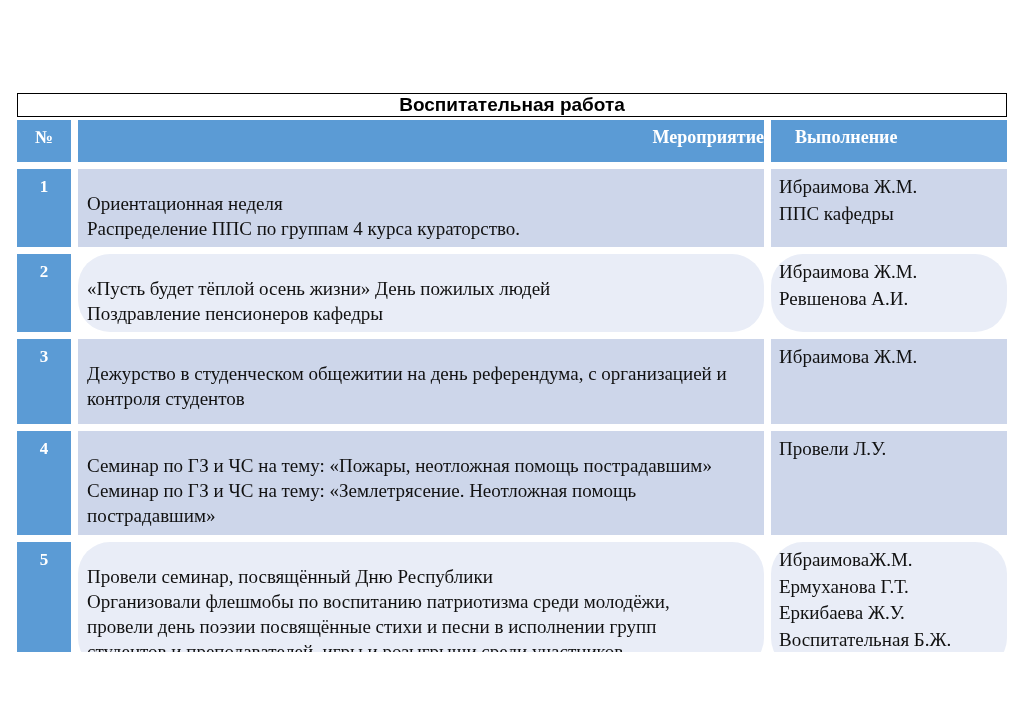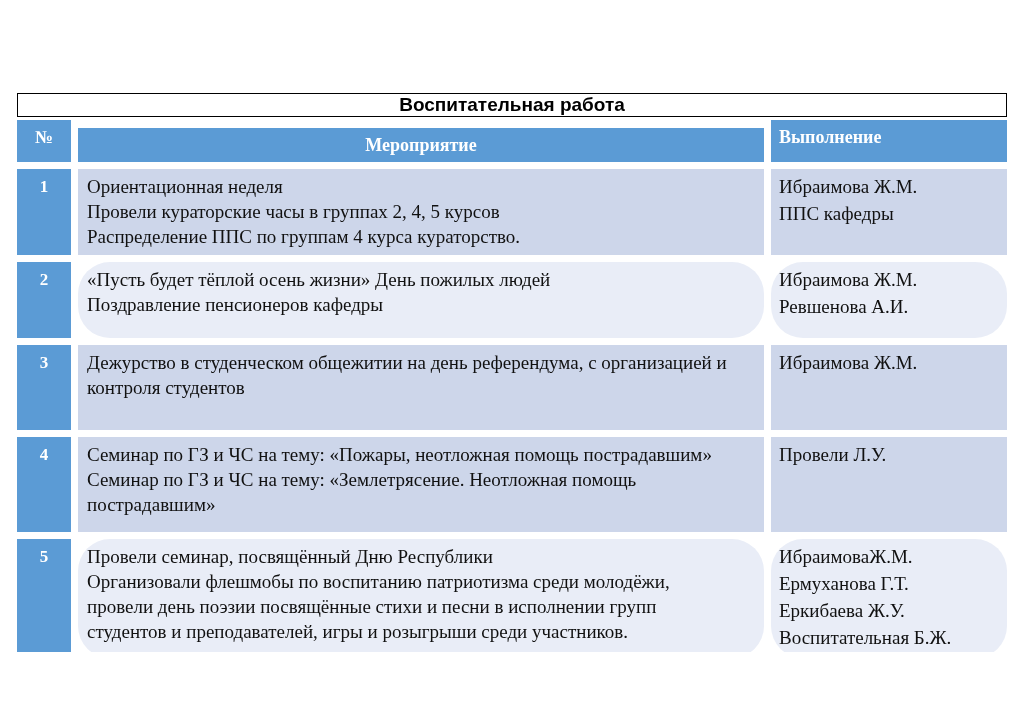--- a/index.html
+++ b/index.html
@@ -45,35 +45,35 @@
     box-sizing: border-box;
   }
   .th {
     background: var(--blue, #5B9BD5);
     color: #ffffff;
     font-weight: bold;
     font-size: 18px;
     padding-top: 7px;
   }
   .th-num  { text-align: center; }
-  .th-act  { text-align: center; margin-top: 8px; }
-  .th-exec { text-align: left; padding-left: 8px; }
+  .th-act  { text-align: right; }
+  .th-exec { text-align: left; padding-left: 24px; }
   .num-cell {
     background: var(--blue, #5B9BD5);
     color: #ffffff;
     font-weight: bold;
     font-size: 17px;
     text-align: center;
     padding-top: 8px;
   }
   .act-cell {
     font-size: 19px;
     line-height: 1.32;
     color: #111111;
-    padding: 5px 30px 6px 9px;
+    padding: 22px 30px 6px 9px;
   }
   .exec-cell {
     font-size: 19px;
     line-height: 1.42;
     color: #111111;
     padding: 5px 4px 6px 8px;
   }
   .band-dark  { background: var(--band-dark, #CDD6EA); }
   .band-light { background: var(--band-light, #E9EDF7); border-radius: 32px; }
   .line { display: block; }
@@ -88,21 +88,20 @@
   </div>
 
   <div class="work-table">
     <div class="cell th th-num">№</div>
     <div class="cell th th-act">Мероприятие</div>
     <div class="cell th th-exec">Выполнение</div>
 
   <div class="cell num-cell">1</div>
       <div class="cell act-cell band-dark">
         <div class="line">Ориентационная неделя</div>
-        <div class="line">Провели кураторские часы в группах 2, 4, 5 курсов</div>
         <div class="line">Распределение ППС по группам 4 курса кураторство.</div>
       </div>
       <div class="cell exec-cell band-dark">
         <div class="line">Ибраимова Ж.М.</div>
         <div class="line">ППС кафедры</div>
       </div>
       <div class="cell num-cell">2</div>
       <div class="cell act-cell band-light">
         <div class="line">«Пусть будет тёплой осень жизни» День пожилых людей</div>
         <div class="line">Поздравление пенсионеров кафедры</div>

